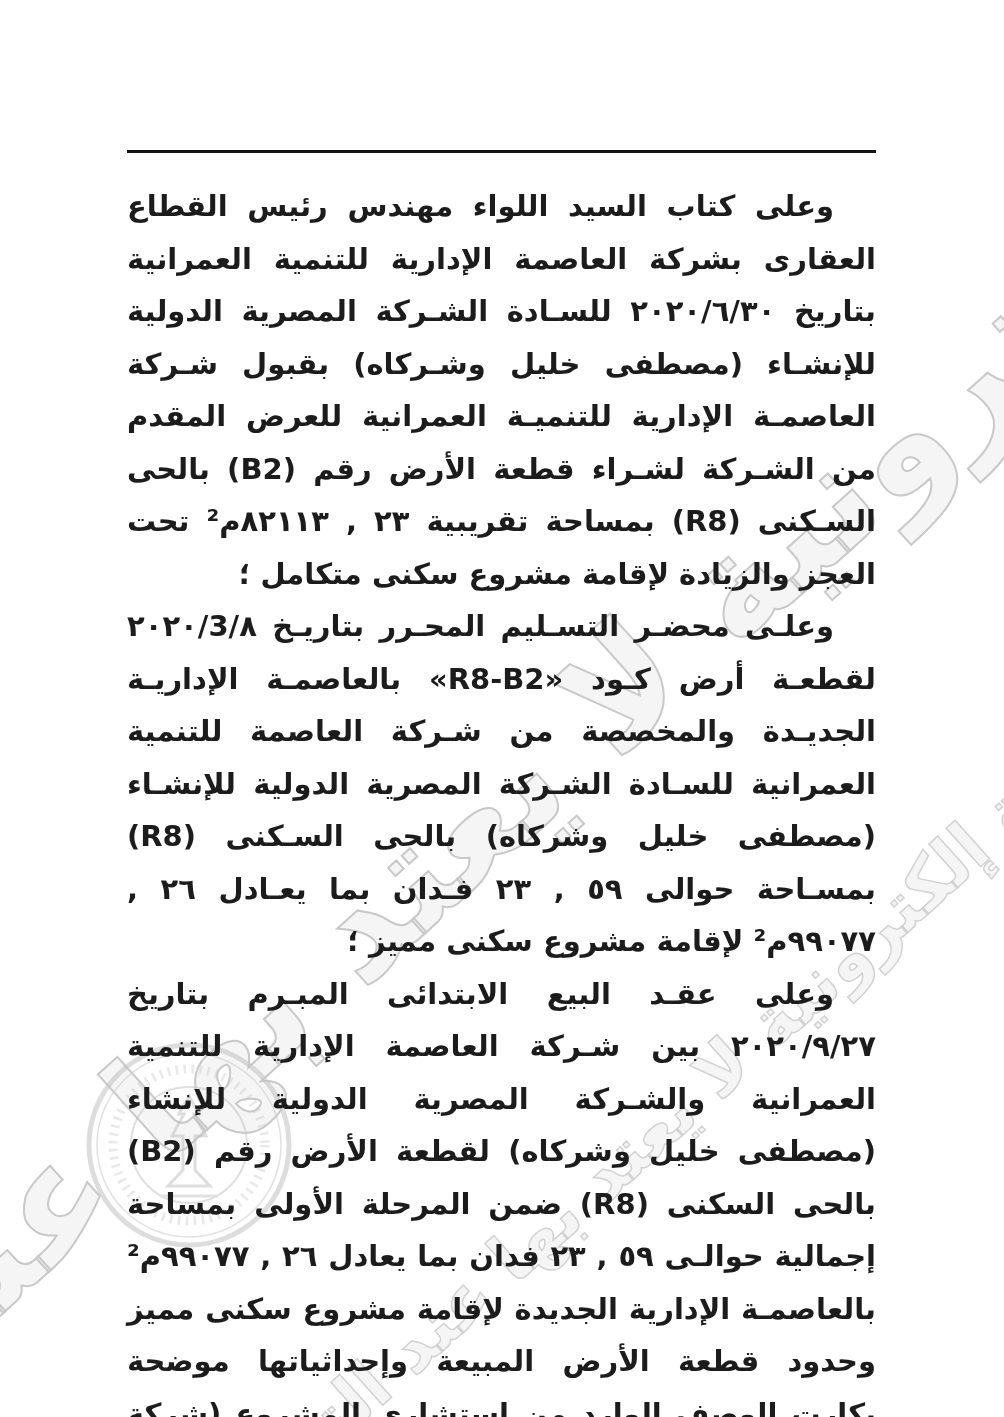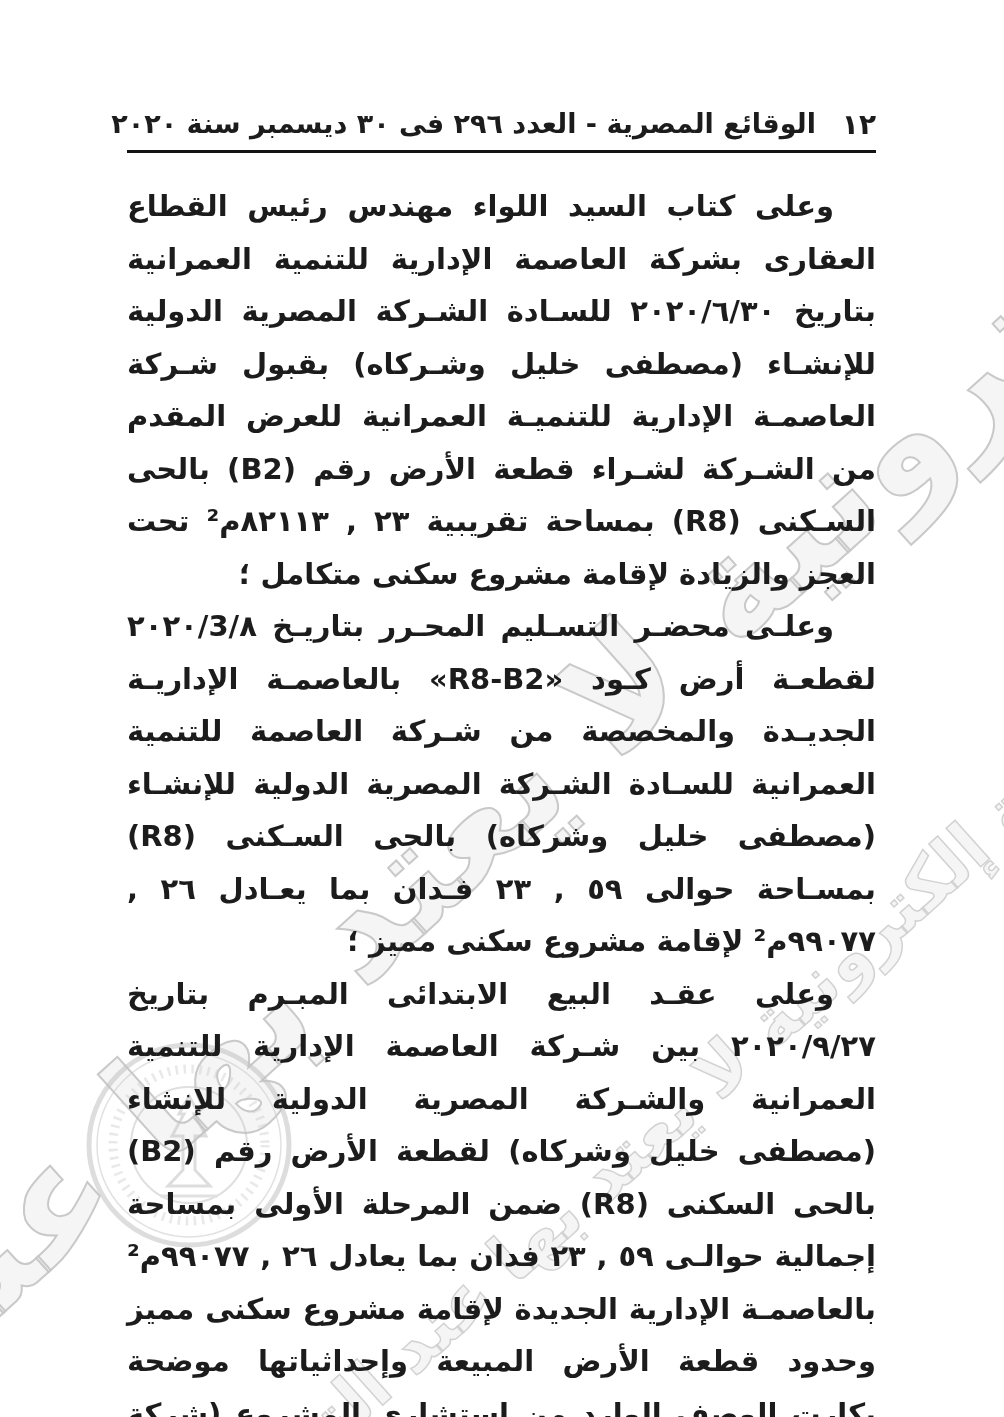--- a/index.html
+++ b/index.html
@@ -123,24 +123,20 @@
     <svg class="official-seal" viewBox="0 0 214 214" xmlns="http://www.w3.org/2000/svg">
       <circle cx="107" cy="107" r="100" fill="none" stroke="#c2c2c2" stroke-width="5"></circle>
       <circle cx="107" cy="107" r="92" fill="none" stroke="#c9c9c9" stroke-width="1.5"></circle>
       <circle cx="107" cy="107" r="76" fill="none" stroke="#cccccc" stroke-width="9" stroke-dasharray="2.5 5.5" opacity="0.8"></circle>
       <circle cx="107" cy="107" r="58" fill="none" stroke="#c5c5c5" stroke-width="2"></circle>
       <path d="M107 58 L117 76 L112 76 L124 98 L113 98 L113 132 L128 148 L86 148 L101 132 L101 98 L90 98 L102 76 L97 76 Z" fill="none" stroke="#c2c2c2" stroke-width="3"></path>
       <line x1="78" y1="158" x2="136" y2="158" stroke="#c9c9c9" stroke-width="3"></line>
     </svg>
   </div>
 
-  <div class="header">
-    <div class="gazette-title">الوقائع المصرية - العدد ٢٩٦ فى ٣٠ ديسمبر سنة ٢٠٢٠</div>
-    <div class="page-number">١٢</div>
-  </div>
   <hr class="header-rule">
 
   <div class="document-body">
     <p>وعلى كتاب السيد اللواء مهندس رئيس القطاع العقارى بشركة العاصمة الإدارية للتنمية العمرانية بتاريخ ٢٠٢٠/٦/٣٠ للسـادة الشـركة المصرية الدولية للإنشـاء (مصطفى خليل وشـركاه) بقبول شـركة العاصمـة الإدارية للتنميـة العمرانية للعرض المقدم من الشـركة لشـراء قطعة الأرض رقم (B2) بالحى السـكنى (R8) بمساحة تقريبية ٢٣ , ٨٢١١٣م² تحت العجز والزيادة لإقامة مشروع سكنى متكامل ؛</p>
     <p>وعلـى محضـر التسـليم المحـرر بتاريـخ ٢٠٢٠/3/٨ لقطعـة أرض كـود «R8-B2» بالعاصمـة الإداريـة الجديـدة والمخصصة من شـركة العاصمة للتنمية العمرانية للسـادة الشـركة المصرية الدولية للإنشـاء (مصطفى خليل وشركاه) بالحى السـكنى (R8) بمسـاحة حوالى ٥٩ , ٢٣ فـدان بما يعـادل ٢٦ , ٩٩٠٧٧م² لإقامة مشروع سكنى مميز ؛</p>
     <p>وعلى عقـد البيع الابتدائى المبـرم بتاريخ ٢٠٢٠/٩/٢٧ بين شـركة العاصمة الإدارية للتنمية العمرانية والشـركة المصرية الدولية للإنشاء (مصطفى خليل وشركاه) لقطعة الأرض رقم (B2) بالحى السكنى (R8) ضمن المرحلة الأولى بمساحة إجمالية حوالـى ٥٩ , ٢٣ فدان بما يعادل ٢٦ , ٩٩٠٧٧م² بالعاصمـة الإدارية الجديدة لإقامة مشروع سكنى مميز وحدود قطعة الأرض المبيعة وإحداثياتها موضحة بكارت الوصف الوارد من استشارى المشروع (شركة دار الهندسة- مصر) ؛</p>
 
   </div>
 
 </div>

